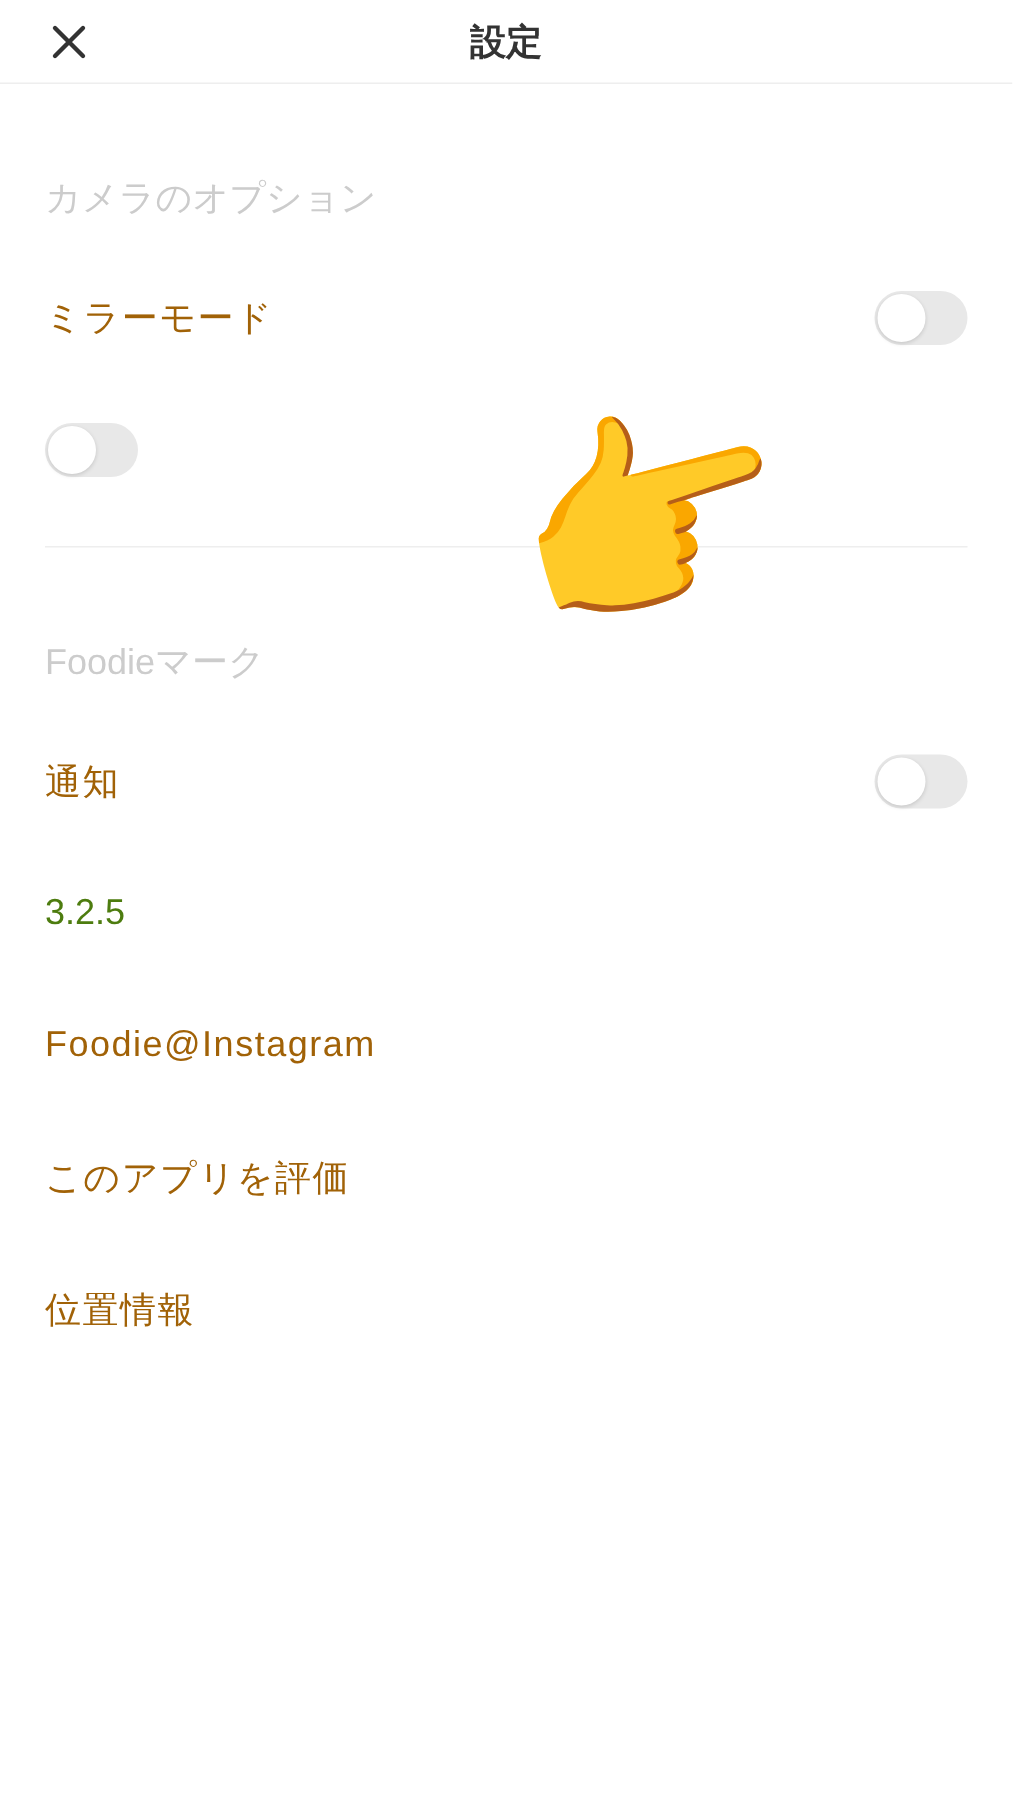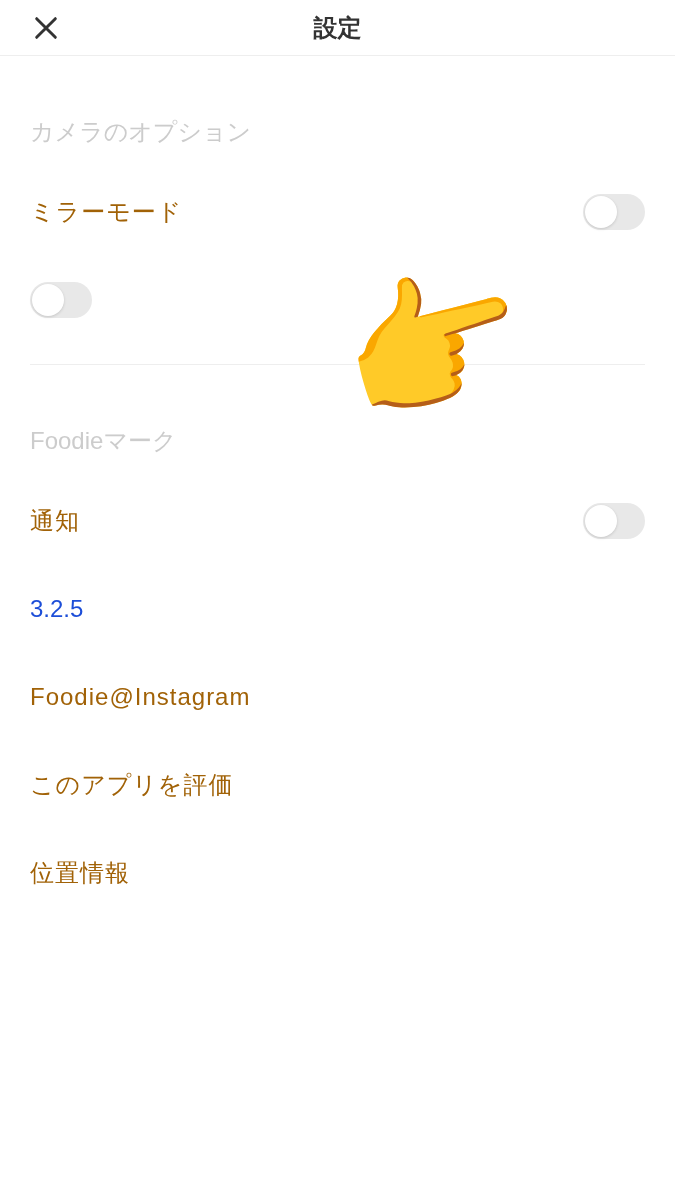--- a/index.html
+++ b/index.html
@@ -60,21 +60,21 @@
       height: 88px;
     }
     .row-label {
       font-size: 24px;
       color: #a16207;
       font-weight: 400;
       letter-spacing: 1px;
     }
     .row-value {
       font-size: 24px;
-      color: #1d4ed8;
+      color: #4d7c0f;
       font-weight: 400;
     }
     .toggle {
       width: 62px;
       height: 36px;
       border-radius: 18px;
       position: relative;
       cursor: pointer;
     }
     .toggle-off {

